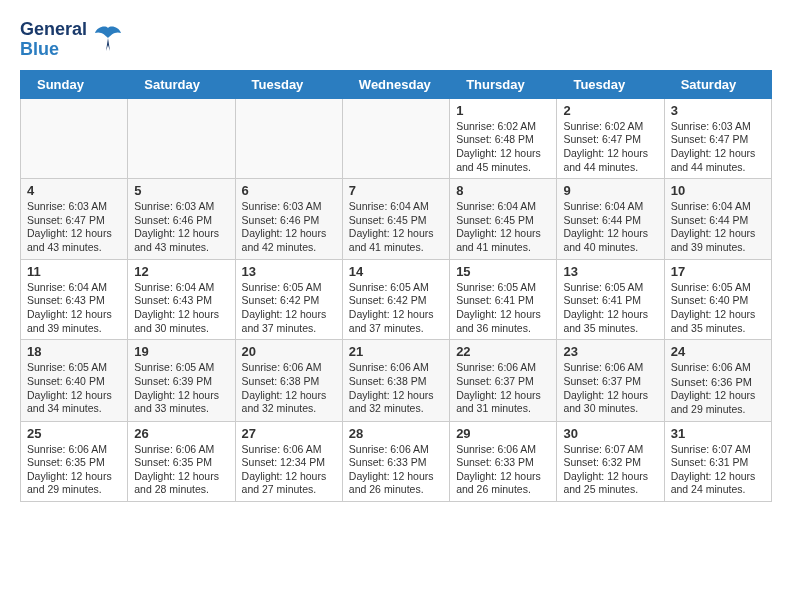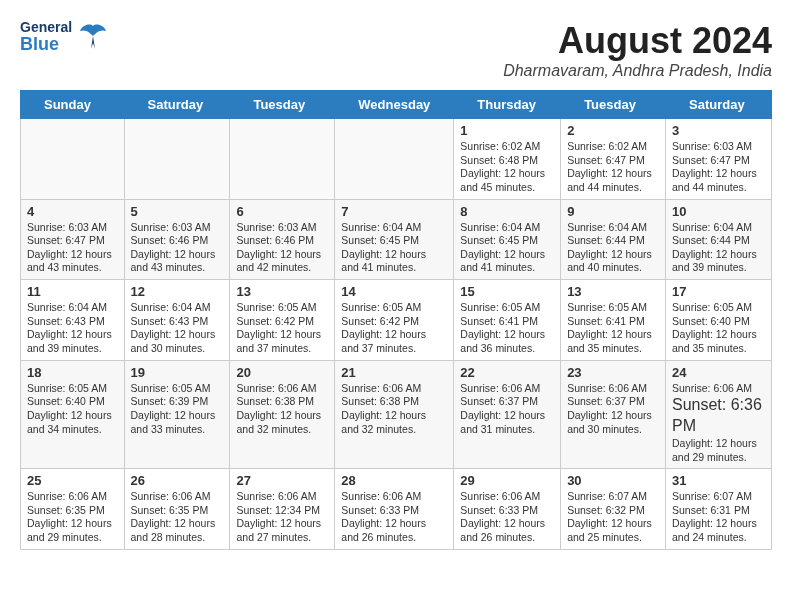--- a/index.html
+++ b/index.html
@@ -39,21 +39,21 @@
       color: #444;
       font-style: italic;
     }
     table {
       width: 100%;
       border-collapse: collapse;
     }
     th {
       background-color: #2b7dc0;
       color: white;
-      padding: 6px 23px;
+      padding: 6px 16px;
       text-align: left;
       font-size: 13px;
       font-weight: bold;
       border: 1px solid #2b7dc0;
     }
     td {
       border: 1px solid #ccc;
       vertical-align: top;
       padding: 4px 6px;
       font-size: 11px;
@@ -77,34 +77,30 @@
       background: #f7f7f7;
     }
   </style>
 </head>
 <body>
 
 <div class="header">
   <div class="logo">
     <div class="logo-wrapper">
       <div>
-        <div style="font-size:14px;font-weight:bold;color:#1a3a6b;line-height:1.1;">General</div>
+        <div style="font-size:18px;font-weight:bold;color:#1a3a6b;line-height:1.1;">General</div>
         <div style="font-size:18px;font-weight:bold;color:#2b7dc0;line-height:1.1;">Blue</div>
       </div>
       <div style="margin-left:4px;">
         <svg width="30" height="30" viewBox="0 0 30 30">
           <path d="M15 5 C18 2, 26 4, 28 10 C22 8, 18 12, 15 15 C12 12, 8 8, 2 10 C4 4, 12 2, 15 5Z" fill="#2b7dc0"></path>
           <path d="M15 15 L13 28 L15 22 L17 28 Z" fill="#1a3a6b"></path>
         </svg>
       </div>
     </div>
-  </div>
-  <div class="title-section">
-    <div class="main-title">August 2024</div>
-    <div class="subtitle">Dharmavaram, Andhra Pradesh, India</div>
   </div>
 </div>
 
 <table>
   <thead>
     <tr id="header-row">
         <th>Sunday</th>
         <th>Saturday</th>
         <th>Tuesday</th>
         <th>Wednesday</th>
@@ -259,21 +255,21 @@
         </td>
         <td class="shaded">
           <span class="day-number">23</span>
           <div style="font-size: 10.5px; line-height: 1.3;">Sunrise: 6:06 AM</div>
           <div style="font-size: 10.5px; line-height: 1.3;">Sunset: 6:37 PM</div>
           <div style="font-size: 10.5px; line-height: 1.3;"><span>Daylight: 12 hours</span><br><span>and 30 minutes.</span></div>
         </td>
         <td class="shaded">
           <span class="day-number">24</span>
           <div style="font-size: 10.5px; line-height: 1.3;">Sunrise: 6:06 AM</div>
-          <div style="font-size: 16px; line-height: 1.3;">Sunset: 6:36 PM</div>
+          <div style="font-size: 11px; line-height: 1.3;">Sunset: 6:36 PM</div>
           <div style="font-size: 10.5px; line-height: 1.3;"><span>Daylight: 12 hours</span><br><span>and 29 minutes.</span></div>
         </td>
       </tr>
       <tr>
         <td>
           <span class="day-number">25</span>
           <div style="font-size: 10.5px; line-height: 1.3;">Sunrise: 6:06 AM</div>
           <div style="font-size: 10.5px; line-height: 1.3;">Sunset: 6:35 PM</div>
           <div style="font-size: 10.5px; line-height: 1.3;"><span>Daylight: 12 hours</span><br><span>and 29 minutes.</span></div>
         </td>

